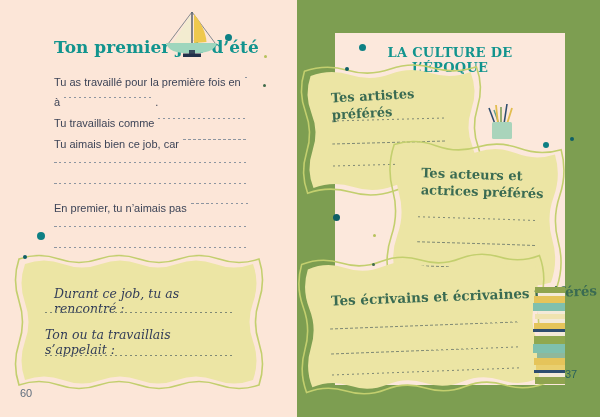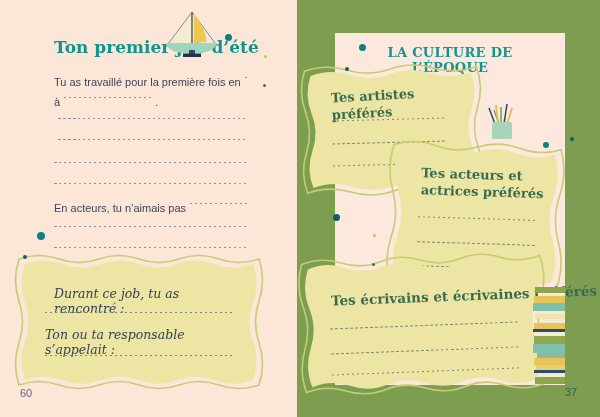--- a/index.html
+++ b/index.html
@@ -45,21 +45,21 @@
       background-image:repeating-linear-gradient(90deg,var(--box-line,#7f8974) 0 2.5px,transparent 2.5px 5px)}
 
   .dot{position:absolute;border-radius:50%}
   .dot.teal{background:var(--dot-teal,#0d8084)}
   .dot.dkteal{background:var(--dot-dark-teal,#0f5f66)}
   .dot.olive{background:var(--dot-olive,#b7c25c)}
   .dot.dkgreen{background:var(--dot-dark-green,#3f6b4a)}
 
   .pagenum{position:absolute;font-size:11px}
   #pagenum-left{left:20px;top:387px;color:var(--page-num-left,#5f6e7e)}
-  #pagenum-right{left:565px;top:386px;color:var(--page-num-right,#2a615c)}
+  #pagenum-right{left:565px;top:368px;color:var(--page-num-right,#2a615c)}
 
   #book-stack{position:absolute;left:533px;top:287px;width:32px;height:98px;
       display:flex;flex-direction:column;align-items:flex-end;justify-content:flex-start;z-index:3}
   #book-stack div{flex:0 0 auto}
 </style>
 </head>
 <body>
 
 <div id="left-page">
   <div class="page-title-left">Ton premier job d’été</div>
@@ -78,33 +78,35 @@
   <div class="row" style="top:75px">
     <span class="lbl">Tu as travaillé pour la première fois en</span>
     <span class="dots"></span>
   </div>
   <div class="row" style="top:95px">
     <span class="lbl">à</span>
     <span class="dots fixed"></span>
     <span class="suffix">.</span>
   </div>
   <div class="row" style="top:116px">
+    <span class="lbl">Tu travaillais comme</span>
     <span class="dots"></span>
   </div>
   <div class="row" style="top:137px">
+    <span class="lbl">Tu aimais bien ce job, car</span>
     <span class="dots"></span>
   </div>
   <div class="row" style="top:160px">
     <span class="dots" style="margin-left:0"></span>
   </div>
   <div class="row" style="top:181px">
     <span class="dots" style="margin-left:0"></span>
   </div>
   <div class="row" style="top:201px">
-    <span class="lbl">En acteurs, tu n’aimais pas</span>
+    <span class="lbl">En premier, tu n’aimais pas</span>
     <span class="dots"></span>
   </div>
   <div class="row" style="top:224px">
     <span class="dots" style="margin-left:0"></span>
   </div>
   <div class="row" style="top:245px">
     <span class="dots" style="margin-left:0"></span>
   </div>
 
   <div class="wavy" style="left:25px;top:264px;width:228px;height:116px">
@@ -113,21 +115,21 @@
         <path d="M 0 0 Q 19 -7 38 0 Q 57 7 76 0 Q 95 -7 114 0 Q 133 7 152 0 Q 171 -7 190 0 Q 209 7 228 0 Q 235 19.333333333333332 228 38.666666666666664 Q 221 58 228 77.33333333333333 Q 235 96.66666666666666 228 116 Q 209 123 190 116 Q 171 109 152 116 Q 133 123 114 116 Q 95 109 76 116 Q 57 123 38 116 Q 19 109 0 116 Q -7 96.66666666666667 0 77.33333333333334 Q 7 58 0 38.66666666666667 Q -7 19.333333333333343 0 0 Z" transform="translate(13,13)" fill="#ece5a4"></path>
       </svg>
     <div class="content script-row" style="left:29px;top:22px;width:188px">
       <span class="lbl">Durant ce job, tu as rencontré :</span>
       <span class="dots"></span>
     </div>
     <div class="content script-row" style="left:20px;top:46px;width:188px">
       <span class="dots" style="margin-left:0"></span>
     </div>
     <div class="content script-row" style="left:20px;top:63px;width:188px">
-      <span class="lbl">Ton ou ta responsable s’appelait :</span>
+      <span class="lbl">Ton ou ta travaillais s’appelait :</span>
       <span class="dots"></span>
     </div>
     <div class="content script-row" style="left:20px;top:89px;width:188px">
       <span class="dots" style="margin-left:0"></span>
     </div>
   </div>
 
   <div class="pagenum" id="pagenum-left">60</div>
 
   <div class="dot teal" style="left:225px;top:34px;width:7px;height:7px"></div>

